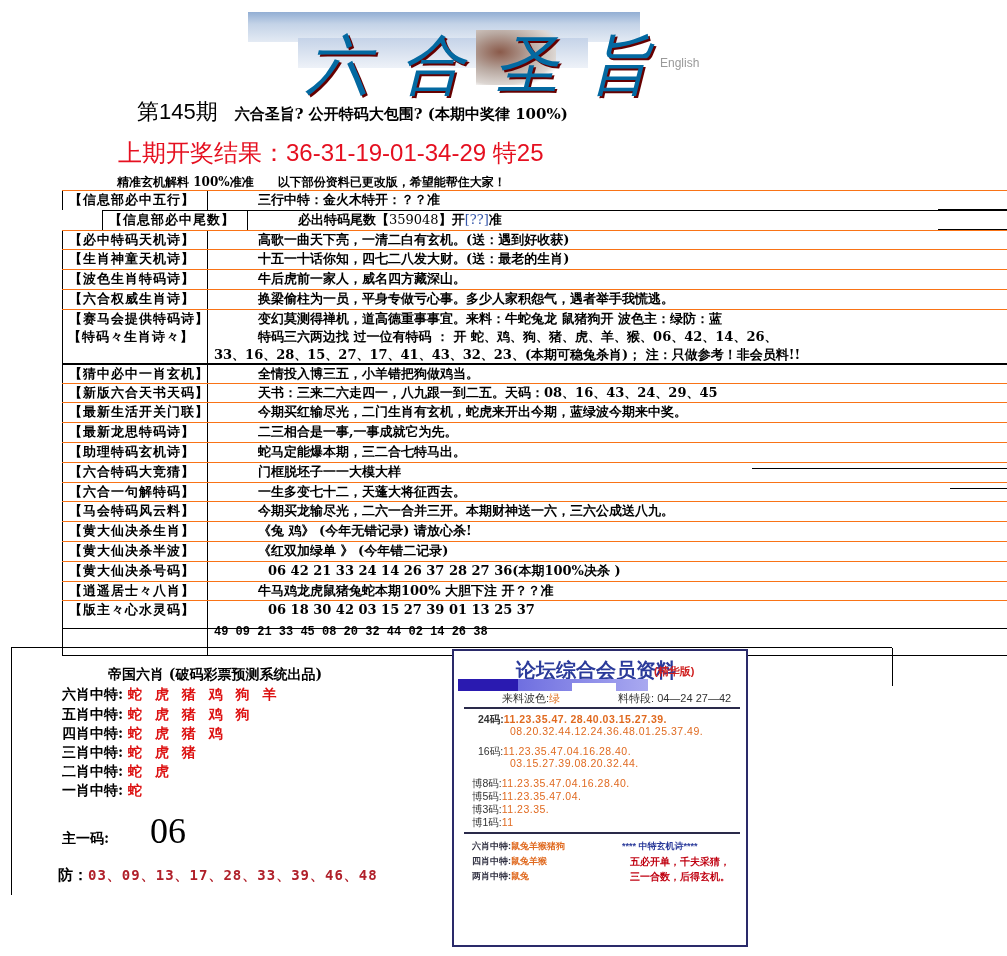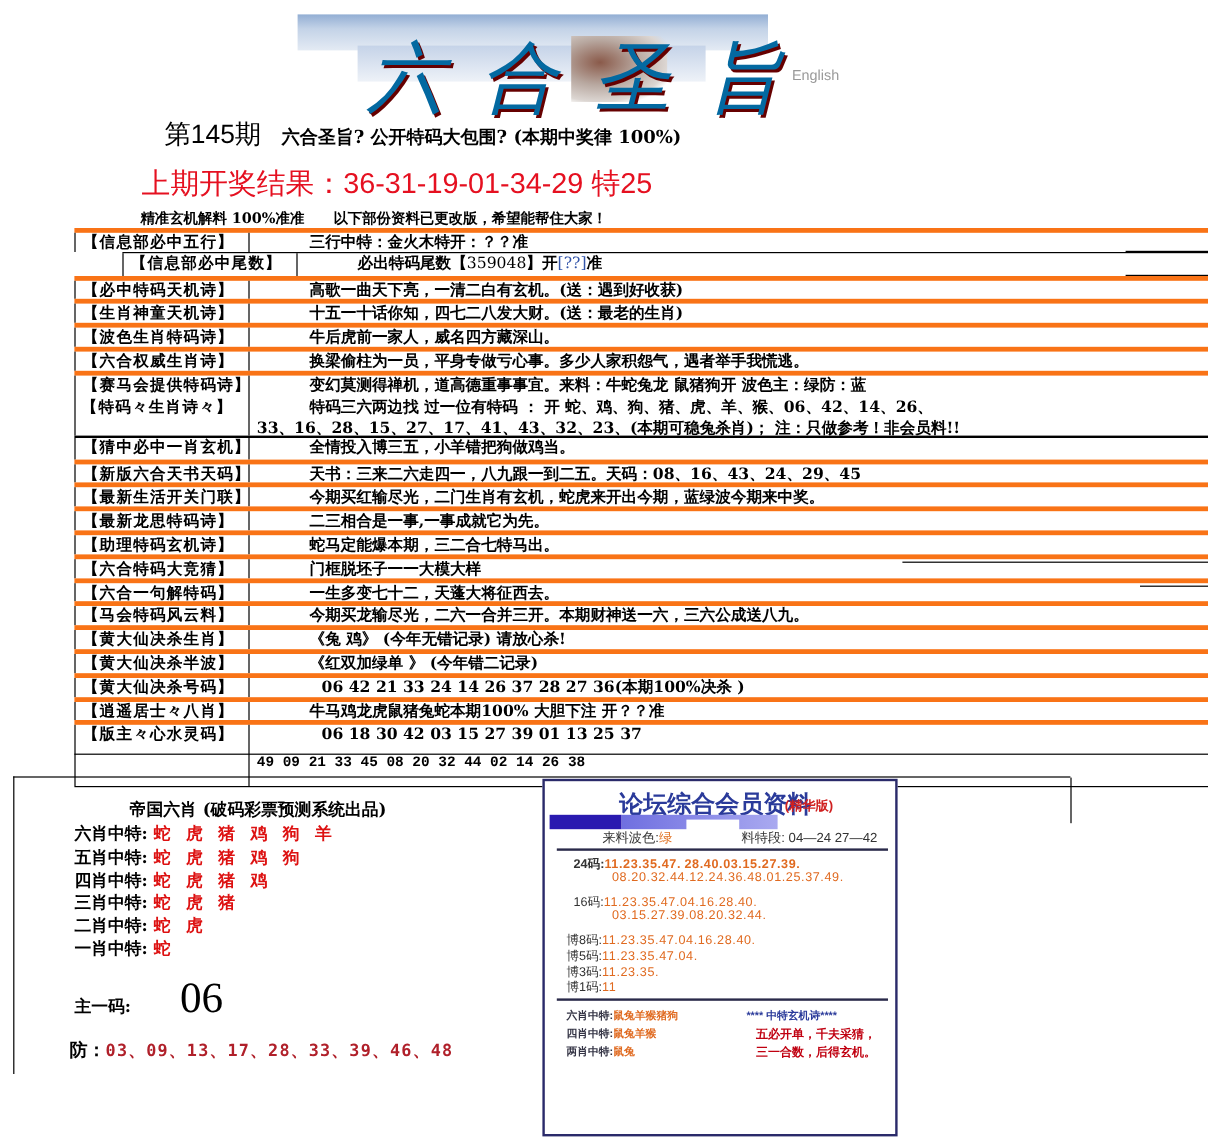--- a/index.html
+++ b/index.html
@@ -25,21 +25,21 @@
   #issue-line { left: 137px; top: 97px; white-space: nowrap; }
   #issue-line .issue { font-size: 22px; font-family: "Liberation Sans", sans-serif; }
   #issue-line .slogan { font-size: 15px; margin-left: 12px; font-weight: bold; }
   #result-line { left: 118px; top: 137px; font-size: 24px; color: #e51020;
      font-family: "Liberation Sans", sans-serif; white-space: nowrap; }
   #sub-line { left: 117px; top: 174px; font-size: 12px; font-weight: bold; white-space: nowrap; }
   #sub-line span + span { margin-left: 20px; }
 
   
   #main-table { left: 62px; top: 190px; width: 945px; }
-  .row { position: relative; height: 19.8px; border-top: 4px solid #f97316; }
+  .row { position: relative; height: 19.8px; border-top: 1px solid #f97316; }
   .row .lbl { position: absolute; left: 0; top: 0; width: 146px; height: 100%; border-left: 1px solid #000;
      border-right: 1px solid #000; font-size: 13px; font-weight: bold; padding-left: 6px;
      line-height: 18px; white-space: nowrap; letter-spacing: 1px; }
   .row .val { position: absolute; left: 196px; top: 0; font-size: 13px; font-weight: bold;
      line-height: 18px; white-space: nowrap; }
   .row.noline { border-top: none; margin-left: 40px; }
   .row.tall { height: 54px; }
   .row.tall .val2 { position: absolute; left: 196px; top: 18px; font-size: 13px; font-weight: bold;
      line-height: 18px; white-space: nowrap; }
   .row.tall .val3 { position: absolute; left: 152px; top: 36px; font-size: 13px; font-weight: bold;

